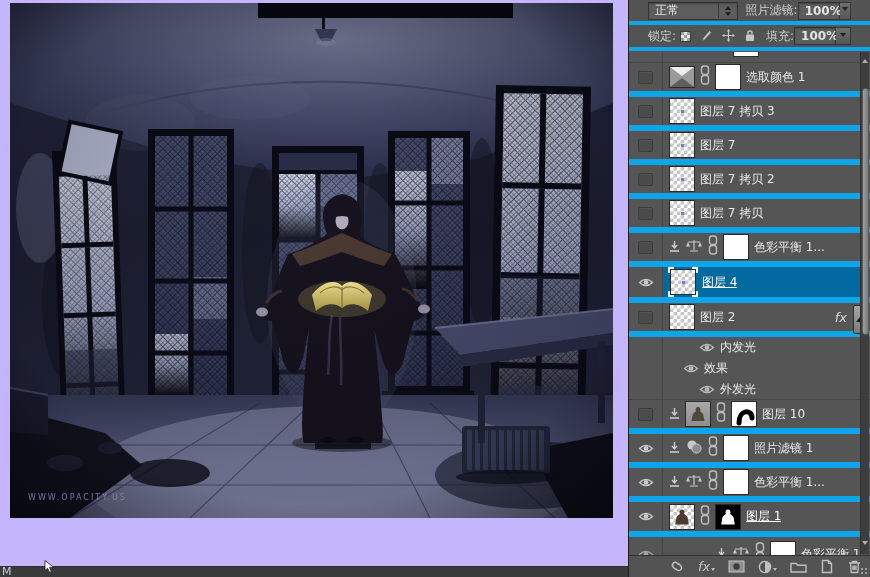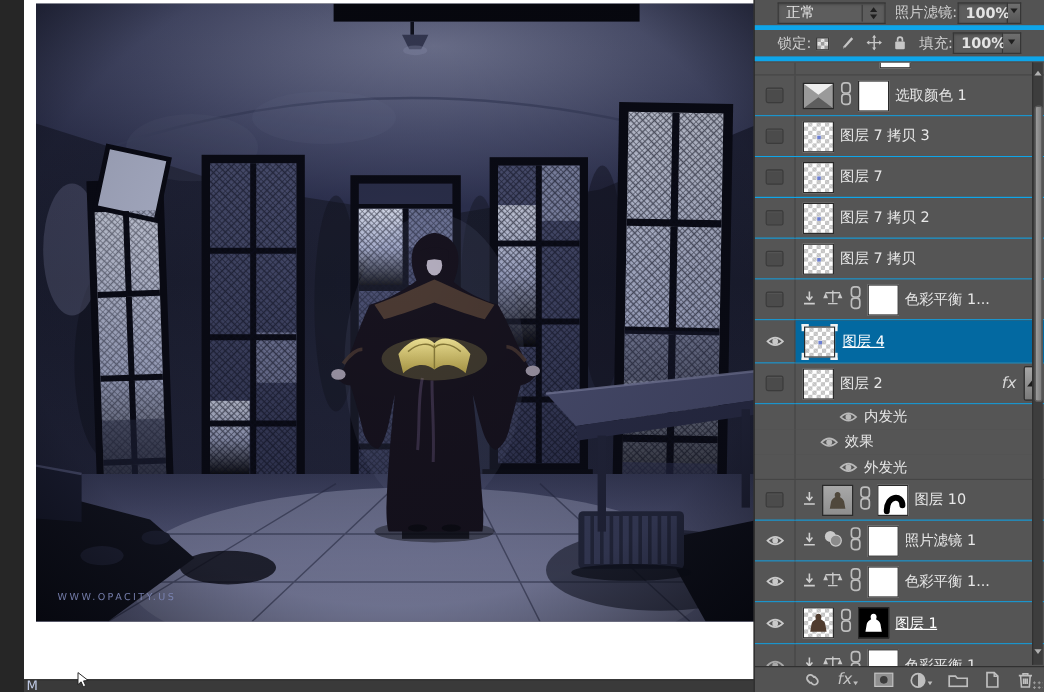--- a/index.html
+++ b/index.html
@@ -6,21 +6,21 @@
   html,body { margin:0; padding:0; }
   body {
     width:870px; height:577px; overflow:hidden;
     background:#262626;
     font-family:"DejaVu Sans","Liberation Sans",sans-serif;
     -webkit-font-smoothing:antialiased;
   }
   .app { position:relative; width:870px; height:577px; }
 
   
-  .canvas-area { position:absolute; left:0; top:0; width:675px; height:577px; background:#ffffff;margin-left:20px; }
+  .canvas-area { position:absolute; left:0; top:0; width:675px; height:577px; background:#c4b5fd; }
   .photo { position:absolute; left:10px; top:3px; width:603px; height:515px; background:#1b1d30; overflow:hidden; }
   .photo svg { display:block; }
   .watermark {
     position:absolute; left:18px; bottom:16px;
     font-size:8px; letter-spacing:2px; color:#7d86b6; opacity:.9;
   }
   .status-strip { position:absolute; left:0; bottom:0; width:628px; height:11px; background:#3a3a3a; border-top:1px solid #2e2e2e; }
   .status-m { position:absolute; left:2px; bottom:-1px; font-size:11px; color:#bfc9e4; }
   .pointer-cursor { position:absolute; left:44px; bottom:0px; }
 
@@ -46,21 +46,21 @@
   }
   .lockicons { display:flex; align-items:center; gap:9px; margin:0 10px 0 4px; }
   .checker-sm { width:11px;height:11px; background-color:#9c9c9c;
     background-image:linear-gradient(45deg,#e8e8e8 25%,transparent 25%,transparent 75%,#e8e8e8 75%),
                      linear-gradient(45deg,#e8e8e8 25%,transparent 25%,transparent 75%,#e8e8e8 75%);
     background-size:6px 6px; background-position:0 0,3px 3px; border:1px solid #3c3c3c; }
   .spacer { flex:1; }
 
   
   .layers { position:absolute; top:52px; left:0; width:242px; height:503px; background:#4e4e4e; overflow:hidden; }
-  .row { position:relative; display:flex; align-items:stretch; height:34px; border-bottom:1px solid #0ea5e9; background:#555; }
+  .row { position:relative; display:flex; align-items:stretch; height:34px; border-bottom:6px solid #0ea5e9; background:#555; }
   .vis { width:34px; flex:none; border-right:1px solid #474747; display:flex; align-items:center; justify-content:center; }
   .rc { flex:1; display:flex; align-items:center; gap:5px; padding-left:6px; position:relative; min-width:0; }
   .row.sel .rc { background:#0369a1; }
   .visbox { width:15px;height:13px; background:#4b4b4b; border:1px solid #3b3b3b; border-radius:2px; box-shadow:inset 0 1px 0 rgba(255,255,255,.05); }
   .lbl { font-size:12px; color:#e8e8e8; white-space:nowrap; overflow:hidden; }
   .row.sel .lbl, .lbl.u { color:#fff; text-decoration:underline; }
   .thumb { width:26px;height:26px; flex:none; border:1px solid #2a2a2a;
     background-color:#fff;
     background-image:linear-gradient(45deg,#c3c3c3 25%,transparent 25%,transparent 75%,#c3c3c3 75%),
                      linear-gradient(45deg,#c3c3c3 25%,transparent 25%,transparent 75%,#c3c3c3 75%);
@@ -79,21 +79,21 @@
   .c-br { right:-1px; bottom:-1px; border-left:none; border-top:none; }
   .sub { height:21px; background:#555; border-bottom:none; }
   .sub .vis { border-right:1px solid #474747; }
   .fx-ind { position:absolute; right:24px; font-style:italic; font-size:13px; color:#d8d8d8; }
   .fxbtn { position:absolute; right:5px; top:2px; width:13px; height:29px;
     background:linear-gradient(#a6a6a6,#7a7a7a); border:1px solid #2e2e2e; border-radius:2px;
     display:flex; align-items:center; justify-content:center; }
   .fxbtn .t { width:0;height:0;border:4px solid transparent;border-bottom:5px solid #1c1c1c; margin-top:-4px; }
   .row.pt { height:11px; overflow:hidden; border-bottom:1px solid #454545; }
   .row.pt .mask { position:absolute; left:70px; top:-21px; }
-  .row.pb { height:18px; overflow:hidden; border-bottom:none; }
+  .row.pb { height:18px; overflow:hidden; border-bottom:none;gap:47px; }
   .row.pb .vis, .row.pb .rc { height:34px; }
 
   
   .sbar { position:absolute; right:1px; top:52px; width:9px; height:502px; background:#3d3d3d; border-left:1px solid #313131; }
   .sb-tri-up { position:absolute; top:4px; left:1px; width:0;height:0; border:3px solid transparent; border-bottom:4px solid #b0b0b0; }
   .sb-thumb { position:absolute; left:1px; top:36px; width:7px; height:247px; background:linear-gradient(90deg,#9d9d9d,#7b7b7b); border-radius:3px; border:1px solid #5a5a5a; }
   .sb-tri-down { position:absolute; bottom:6px; left:1px; width:0;height:0; border:3px solid transparent; border-top:4px solid #b0b0b0; }
 
   
   .pfooter { position:absolute; left:0; bottom:0; width:242px; height:22px; background:#535353; border-top:1px solid #313131; display:flex; align-items:center; gap:13px; padding-left:40px; }

